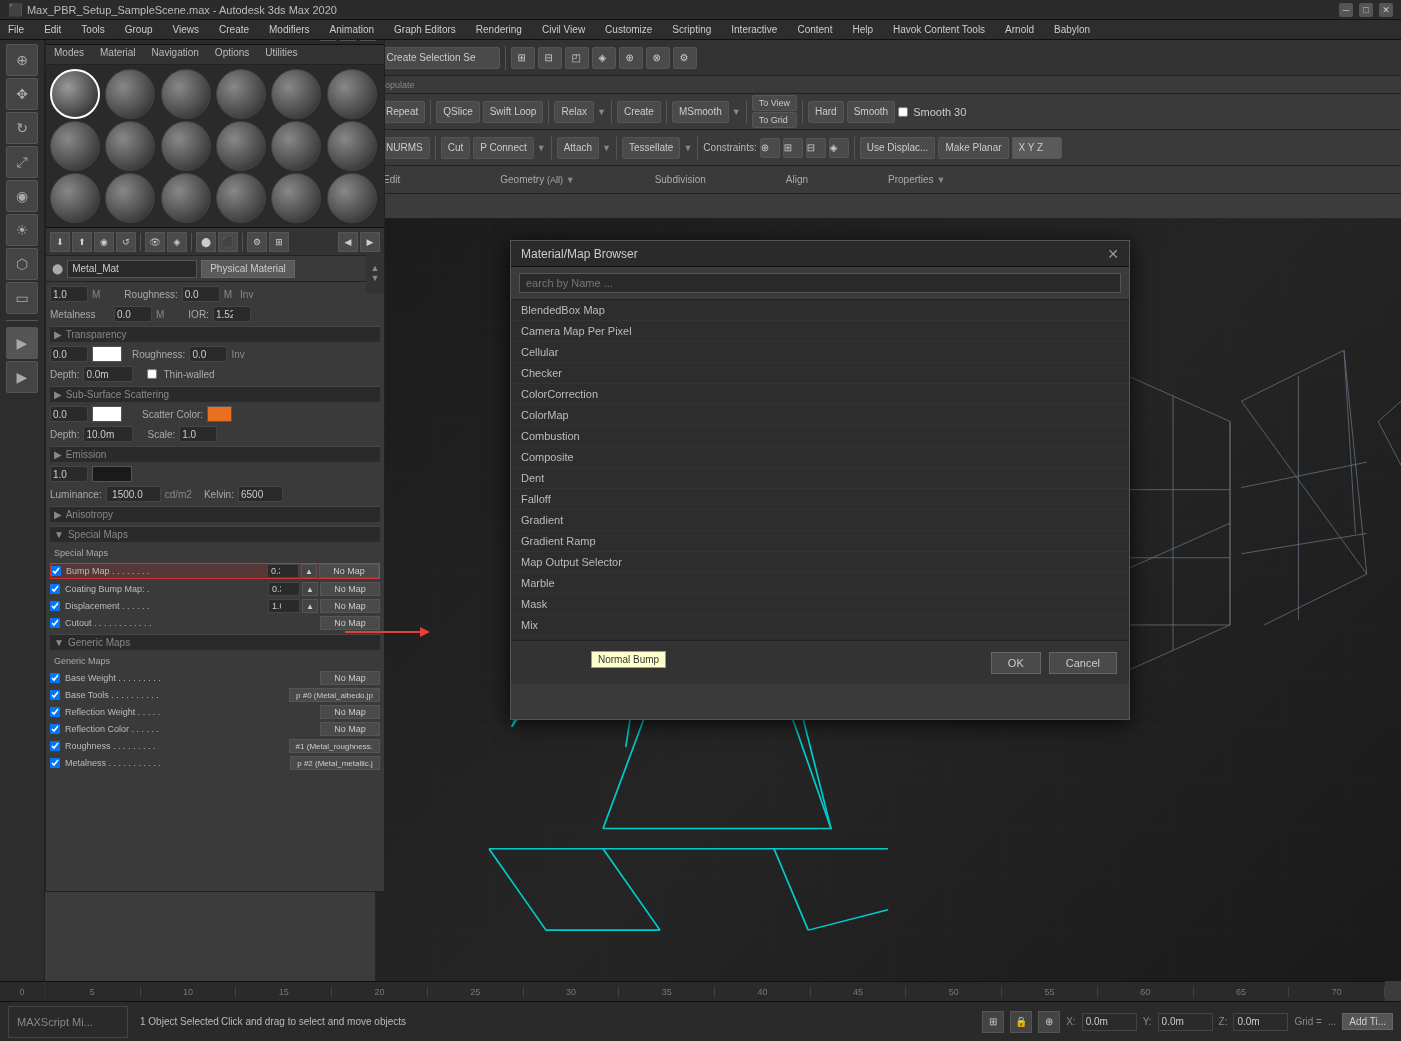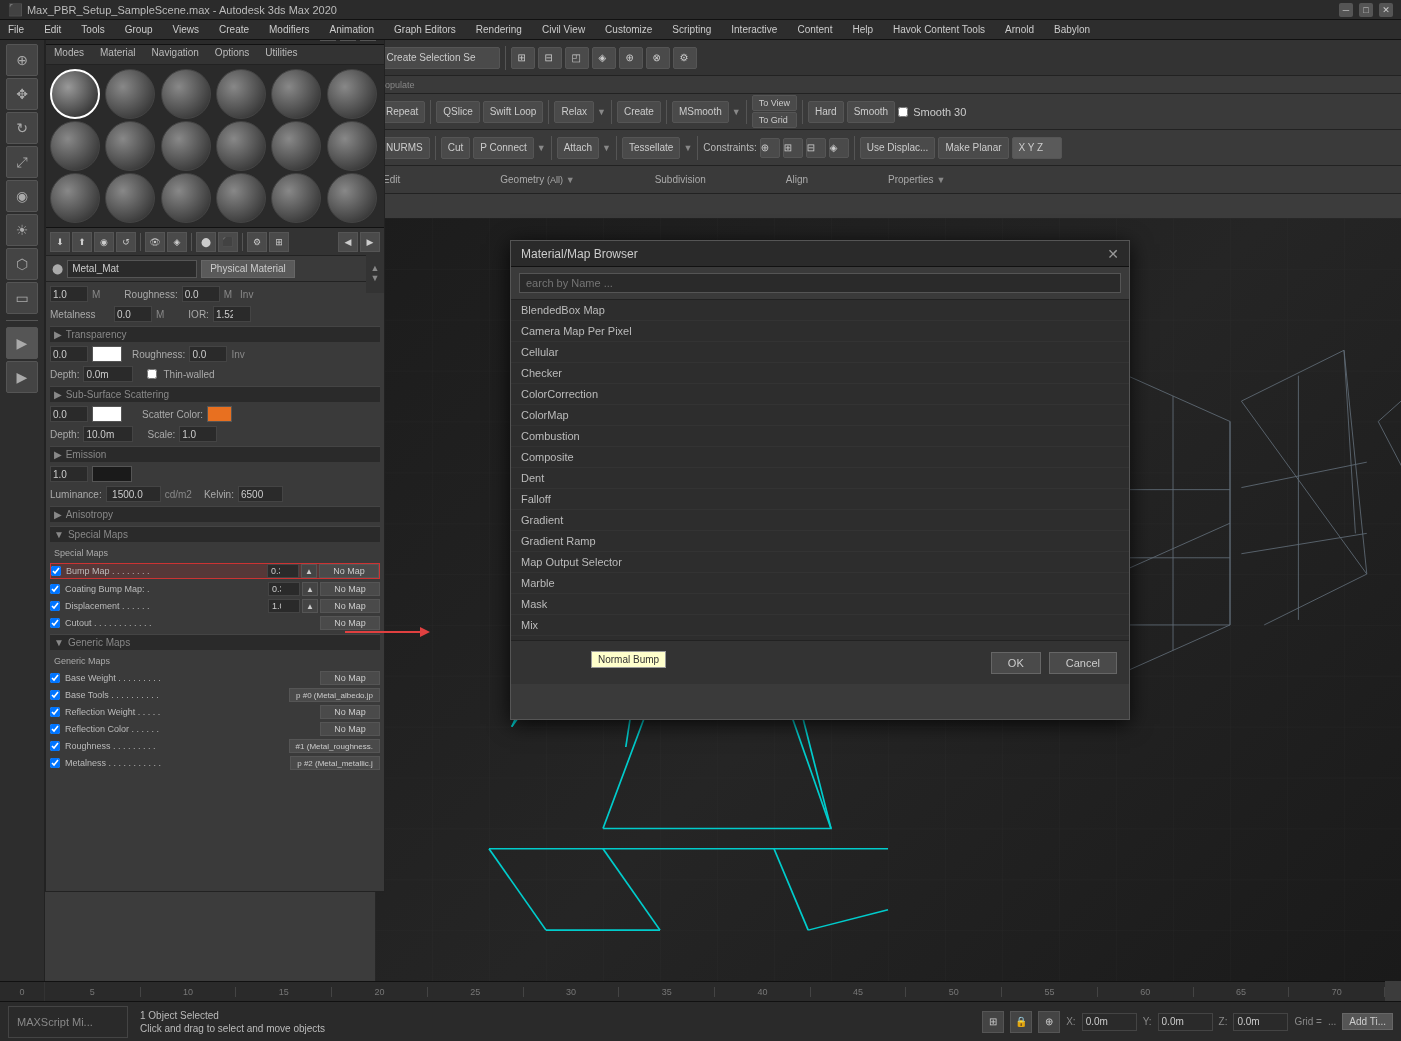--- a/index.html
+++ b/index.html
@@ -541,21 +541,21 @@
     <div class="timeline-tick">55</div>
     <div class="timeline-tick">60</div>
     <div class="timeline-tick">65</div>
     <div class="timeline-tick">70</div>
   </div>
 
   <div class="status-bar">
     <div style="background:#2a2a2a; padding:2px 8px; border:1px solid #444; min-width:120px; height:32px; display:flex; align-items:center;">
       <span style="color:#888; font-size:11px;">MAXScript Mi...</span>
     </div>
-    <div style="display:flex; flex-direction:column; gap:2px; margin-left:4px;">
+    <div style="display:flex; flex-direction:row; gap:2px; margin-left:4px;">
       <span class="status-text">1 Object Selected</span>
       <span class="status-text">Click and drag to select and move objects</span>
     </div>
     <div style="margin-left:auto; display:flex; align-items:center; gap:6px;">
       <button style="width:22px; height:22px; background:#444; border:1px solid #555; color:#ccc; cursor:pointer; font-size:10px;">⊞</button>
       <button style="width:22px; height:22px; background:#444; border:1px solid #555; color:#ccc; cursor:pointer; font-size:10px;">🔒</button>
       <button style="width:22px; height:22px; background:#444; border:1px solid #555; color:#ccc; cursor:pointer; font-size:10px;">⊕</button>
       <span style="color:#888; font-size:10px;">X:</span>
       <input type="text" style="background: rgb(42, 42, 42); border: 1px solid rgb(68, 68, 68); color: rgb(204, 204, 204); width: 55px; height: 18px; font-size: 10px; padding: 0px 3px;" value="0.0m">
       <span style="color:#888; font-size:10px;">Y:</span>

